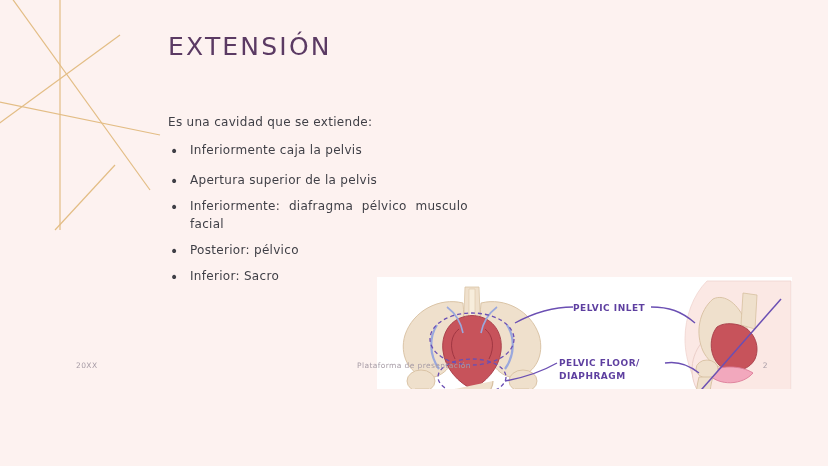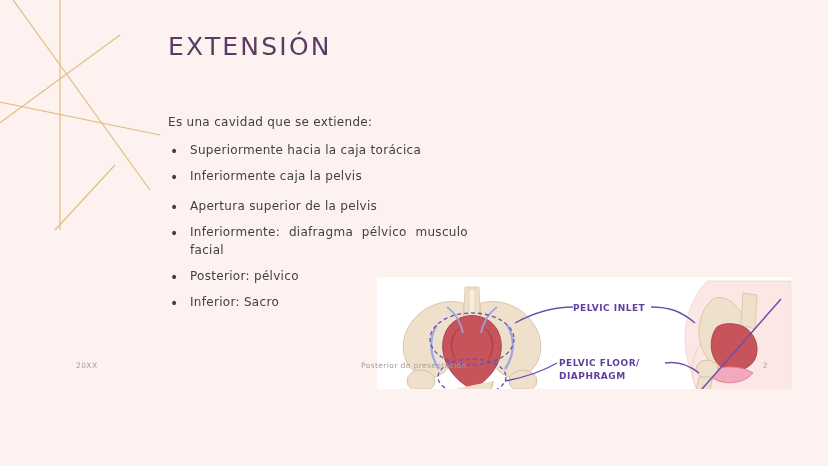--- a/index.html
+++ b/index.html
@@ -119,21 +119,20 @@
     <line x1="-10" y1="100" x2="160" y2="135" stroke="#e3bd85" stroke-width="1.2" fill="none"></line>
     <line x1="-10" y1="130" x2="120" y2="35" stroke="#e3bd85" stroke-width="1.2" fill="none"></line>
     <line x1="55" y1="230" x2="115" y2="165" stroke="#e3bd85" stroke-width="1.2" fill="none"></line>
   </svg>
 
   <div class="title">EXTENSIÓN</div>
 
   <div class="body-text">
     <p class="para">Es una cavidad que se extiende:</p>
     <ul class="bullets">
-      <li>Superiormente hacia la caja torácica</li>
       <li>Inferiormente caja la pelvis</li>
     </ul>
     <ul class="bullets">
       <li class="justify">Apertura superior de la pelvis</li>
       <li class="justify">Inferiormente: diafragma pélvico musculo facial</li>
       <li>Posterior: pélvico</li>
       <li>Inferior: Sacro</li>
     </ul>
   </div>
 
@@ -197,17 +196,17 @@
         <path d="M128 104 C150 100 166 94 180 86" stroke="#6b4fb3" stroke-width="1.4" fill="none"></path>
         <path d="M288 86 C300 84 312 88 322 96" stroke="#6b4fb3" stroke-width="1.4" fill="none"></path>
         <text class="fig-label" x="182" y="89">PELVIC FLOOR/</text>
         <text class="fig-label" x="182" y="102">DIAPHRAGM</text>
       </g>
     </svg>
   </div>
 
   <div class="footer">
     <span class="f-left">20XX</span>
-    <span class="f-center">Posterior de presentación</span>
+    <span class="f-center">Plataforma de presentación</span>
     <span class="f-right">2</span>
   </div>
 
 </div>
 
 </body></html>

